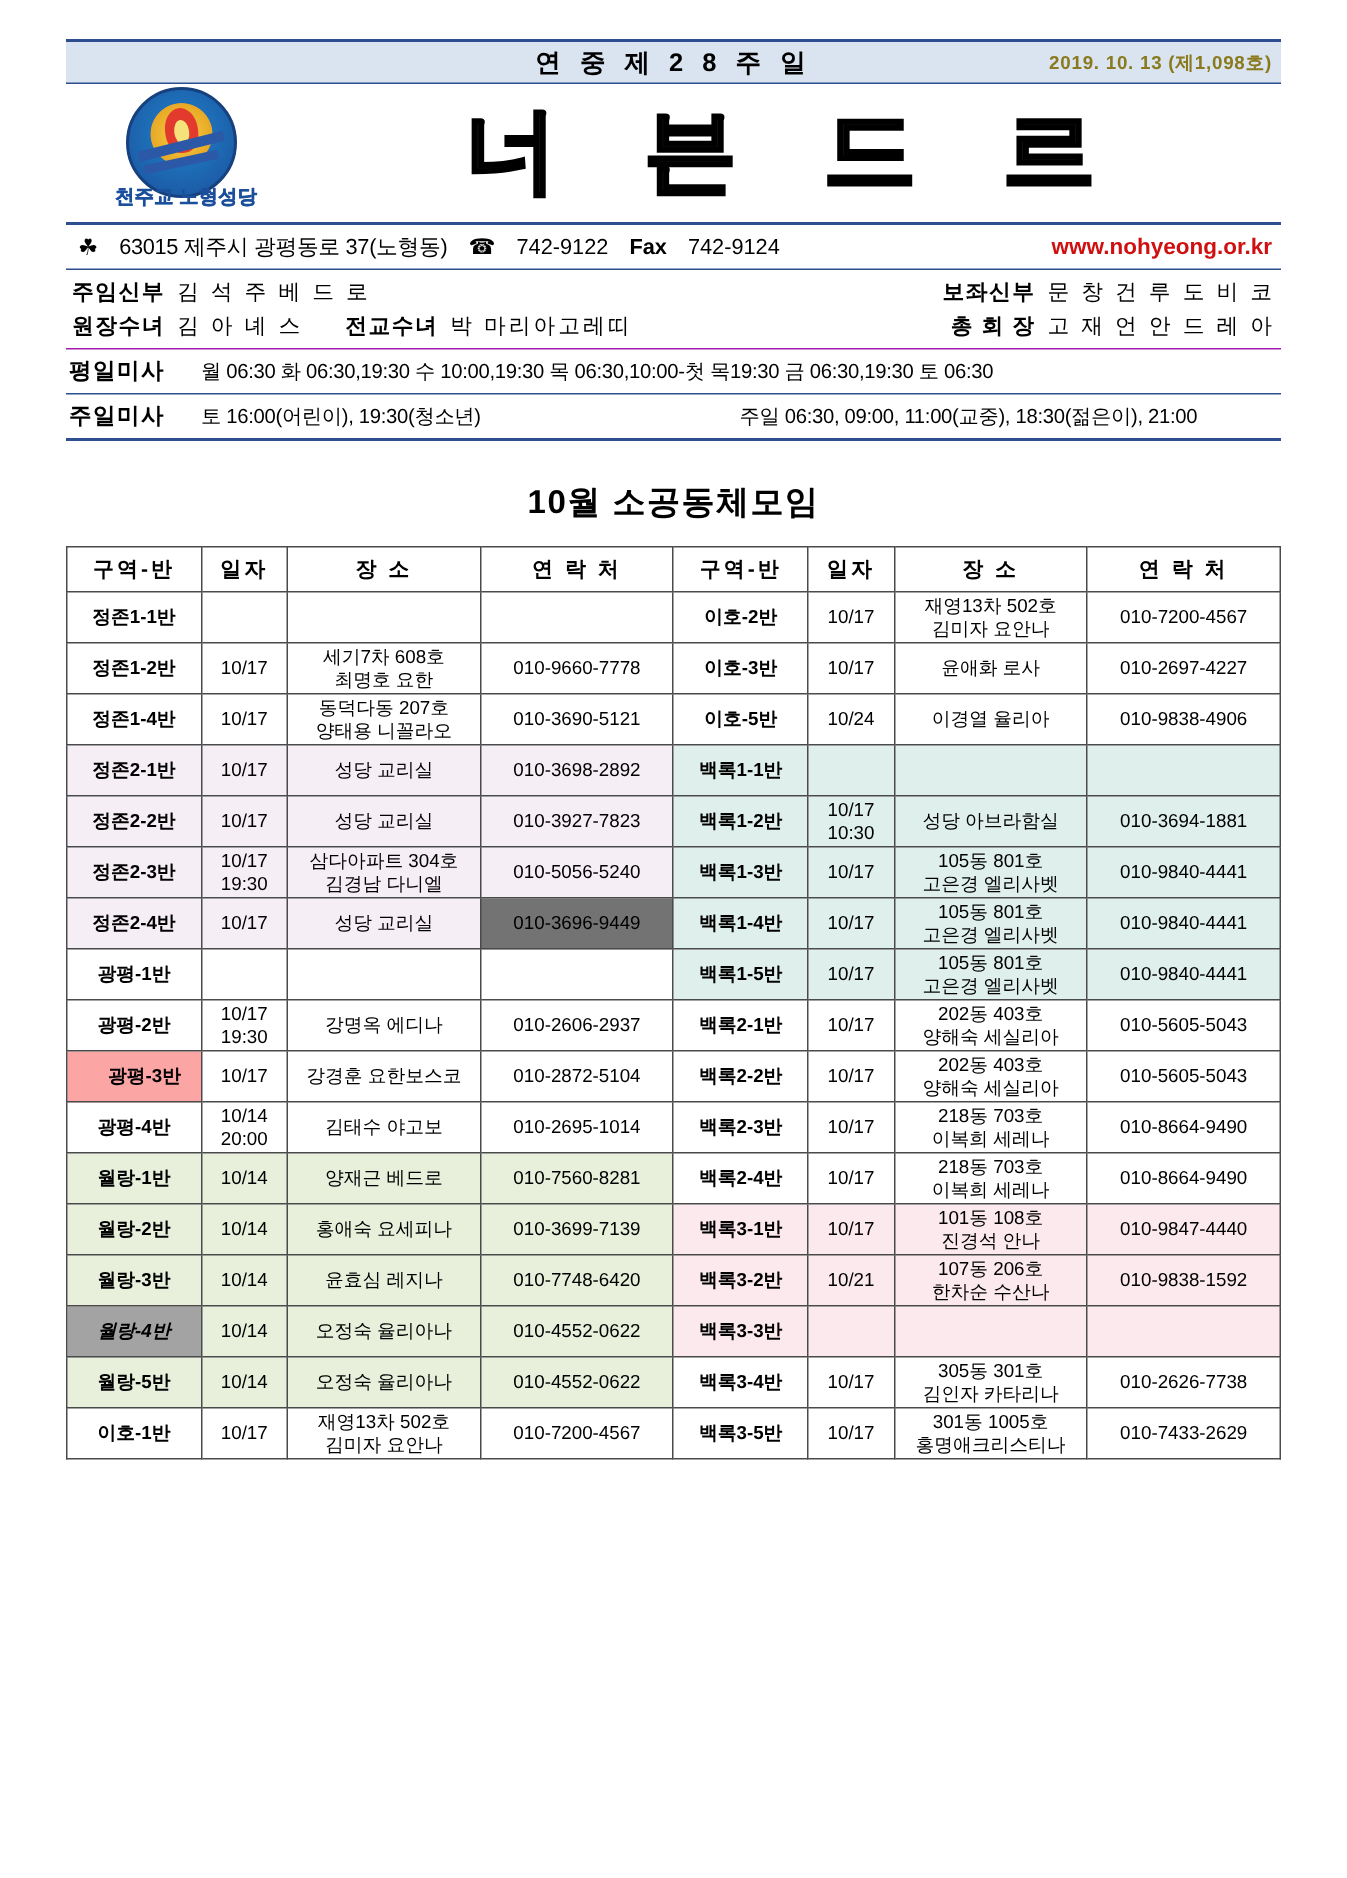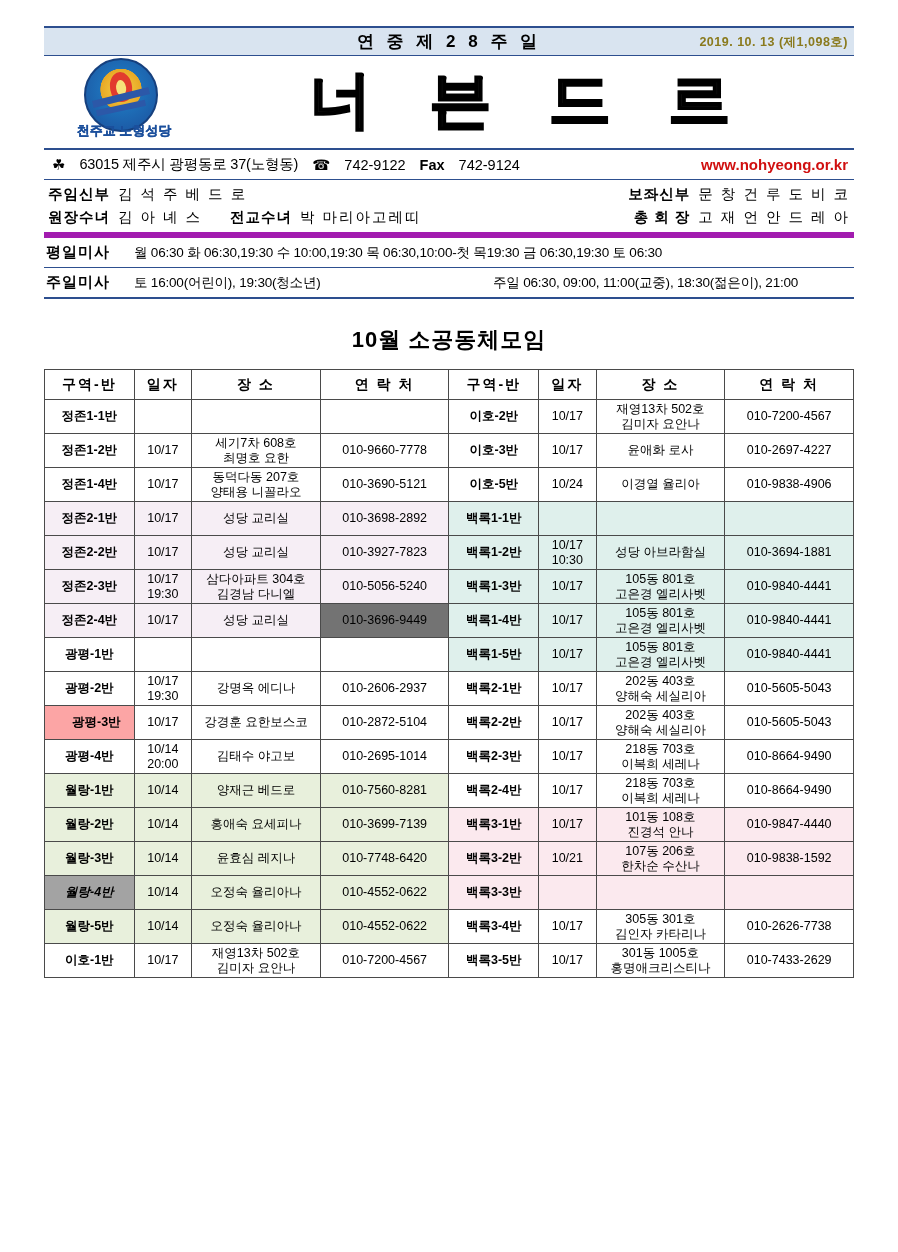--- a/index.html
+++ b/index.html
@@ -69,21 +69,21 @@
     border-bottom: 1px solid #2d4f8f;
   }
   .addr-row .pin { font-size: 15px; }
   .addr-row .addr { letter-spacing: -0.2px; }
   .addr-row .tel, .addr-row .fax { font-weight: normal; }
   .addr-row .fax b { font-weight: bold; }
   .addr-row .site {
     margin-left: auto; color:#d01010; font-weight: bold; font-size: 15px;
   }
 
-  .staff { padding: 3px 4px 3px 4px; border-bottom: 6px solid #a21caf; }
+  .staff { padding: 3px 4px 3px 4px; border-bottom: 1px solid #a21caf; }
   .staff .line { display:flex; align-items:center; font-size: 14.5px; padding: 2px 0; }
   .staff .lbl { font-weight: bold; letter-spacing: 1px; margin-right: 8px; }
   .staff .val { letter-spacing: 2px; }
   .staff .sp { flex: 1; }
 
   .mass { border-bottom: 2px solid #2d4f8f; }
   .mass .line { display:flex; align-items:center; font-size: 13.5px; padding: 5px 2px; }
   .mass .line + .line { border-top: 1px solid #2d4f8f; }
   .mass .lbl { font-weight: bold; font-size: 15px; letter-spacing: 1px; width: 88px; }
   .mass .body { flex:1; letter-spacing: -0.2px; }

